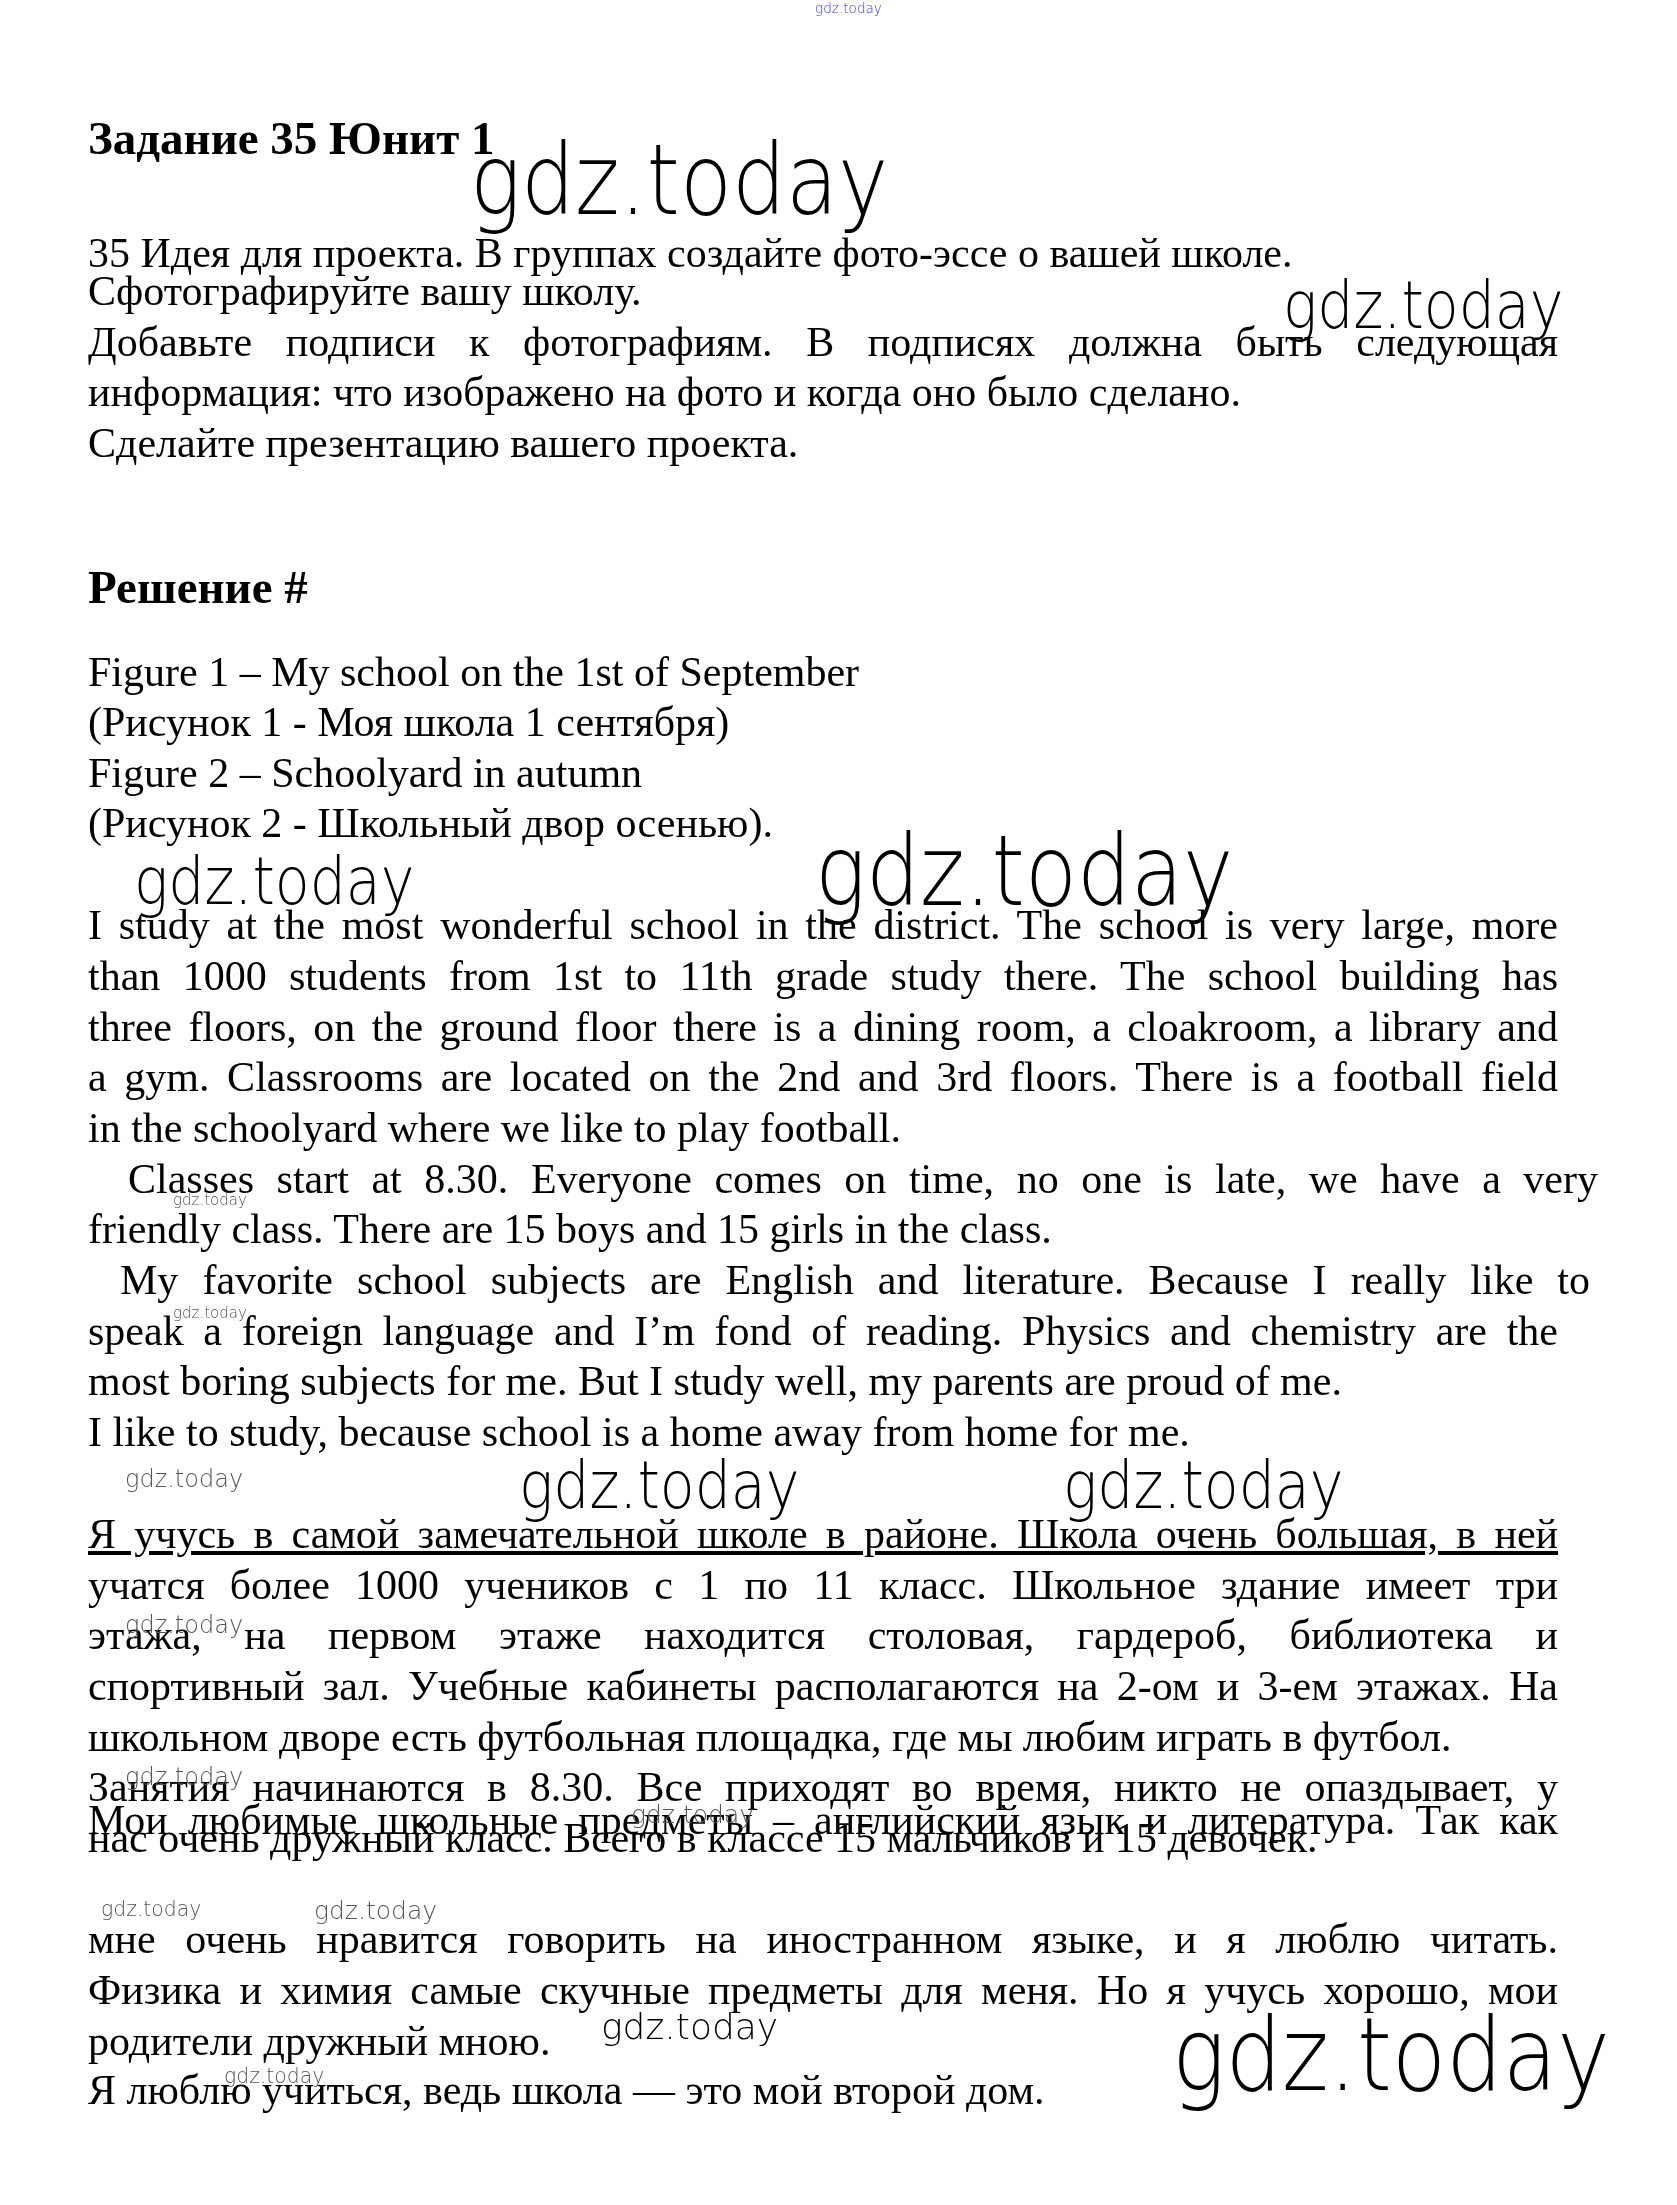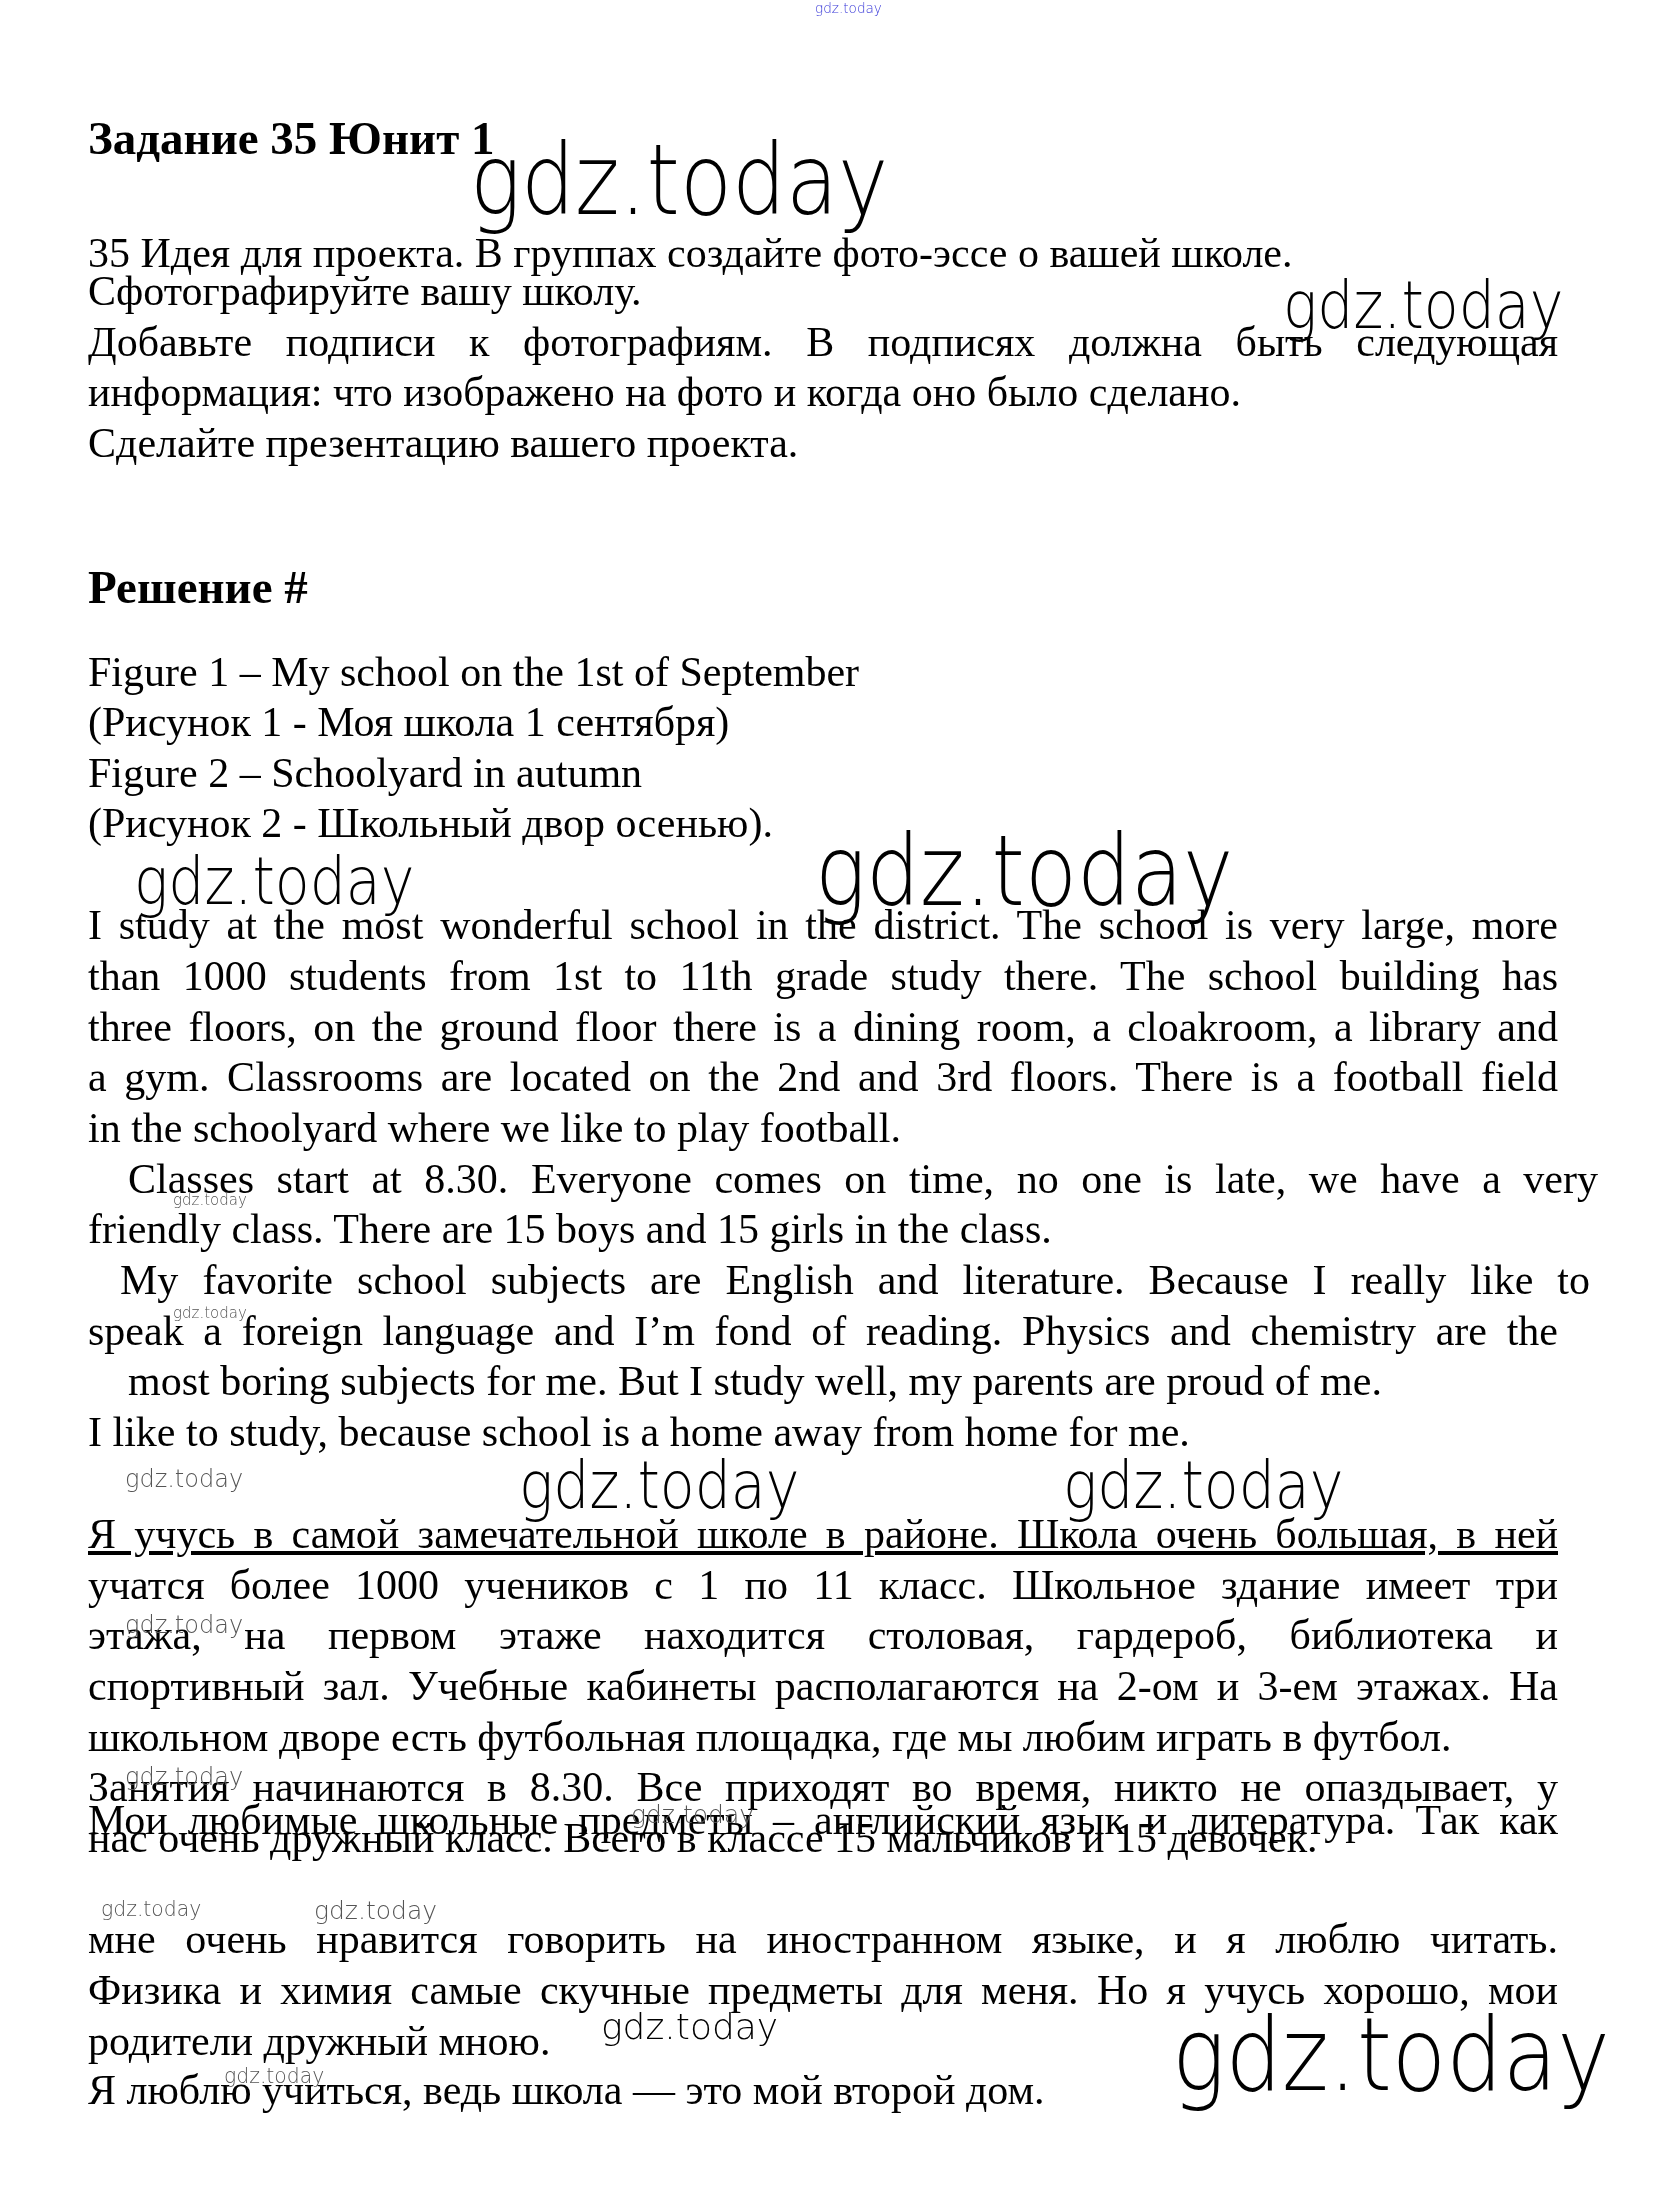--- a/index.html
+++ b/index.html
@@ -45,21 +45,21 @@
 
   <div class="line just" style="top:900px;">I study at the most wonderful school in the district. The school is very large, more</div>
   <div class="line just" style="top:951px;">than 1000 students from 1st to 11th grade study there. The school building has</div>
   <div class="line just" style="top:1002px;">three floors, on the ground floor there is a dining room, a cloakroom, a library and</div>
   <div class="line just" style="top:1052px;">a gym. Classrooms are located on the 2nd and 3rd floors. There is a football field</div>
   <div class="line" style="top:1103px;">in the schoolyard where we like to play football.</div>
   <div class="line just" style="top:1154px;margin-left:40px;">Classes start at 8.30. Everyone comes on time, no one is late, we have a very</div>
   <div class="line" style="top:1204px;">friendly class. There are 15 boys and 15 girls in the class.</div>
   <div class="line just" style="top:1255px;margin-left:32px;">My favorite school subjects are English and literature. Because I really like to</div>
   <div class="line just" style="top:1306px;">speak a foreign language and I’m fond of reading. Physics and chemistry are the</div>
-  <div class="line" style="top:1356px;margin-left:40px;">most boring subjects for me. But I study well, my parents are proud of me.</div>
+  <div class="line" style="top:1356px;">most boring subjects for me. But I study well, my parents are proud of me.</div>
   <div class="line" style="top:1407px;">I like to study, because school is a home away from home for me.</div>
 
   <div class="line just" style="top:1509px;text-decoration:underline;">Я учусь в самой замечательной школе в районе. Школа очень большая, в ней</div>
   <div class="line just" style="top:1560px;">учатся более 1000 учеников с 1 по 11 класс. Школьное здание имеет три</div>
   <div class="line just" style="top:1610px;">этажа, на первом этаже находится столовая, гардероб, библиотека и</div>
   <div class="line just" style="top:1661px;">спортивный зал. Учебные кабинеты располагаются на 2-ом и 3-ем этажах. На</div>
   <div class="line" style="top:1712px;">школьном дворе есть футбольная площадка, где мы любим играть в футбол.</div>
   <div class="line just" style="top:1762px;">Занятия начинаются в 8.30. Все приходят во время, никто не опаздывает, у</div>
   <div class="line" style="top:1813px;">нас очень дружный класс. Всего в классе 15 мальчиков и 15 девочек.</div>
   <div class="line just" style="top:1795px;">Мои любимые школьные предметы – английский язык и литература. Так как</div>

